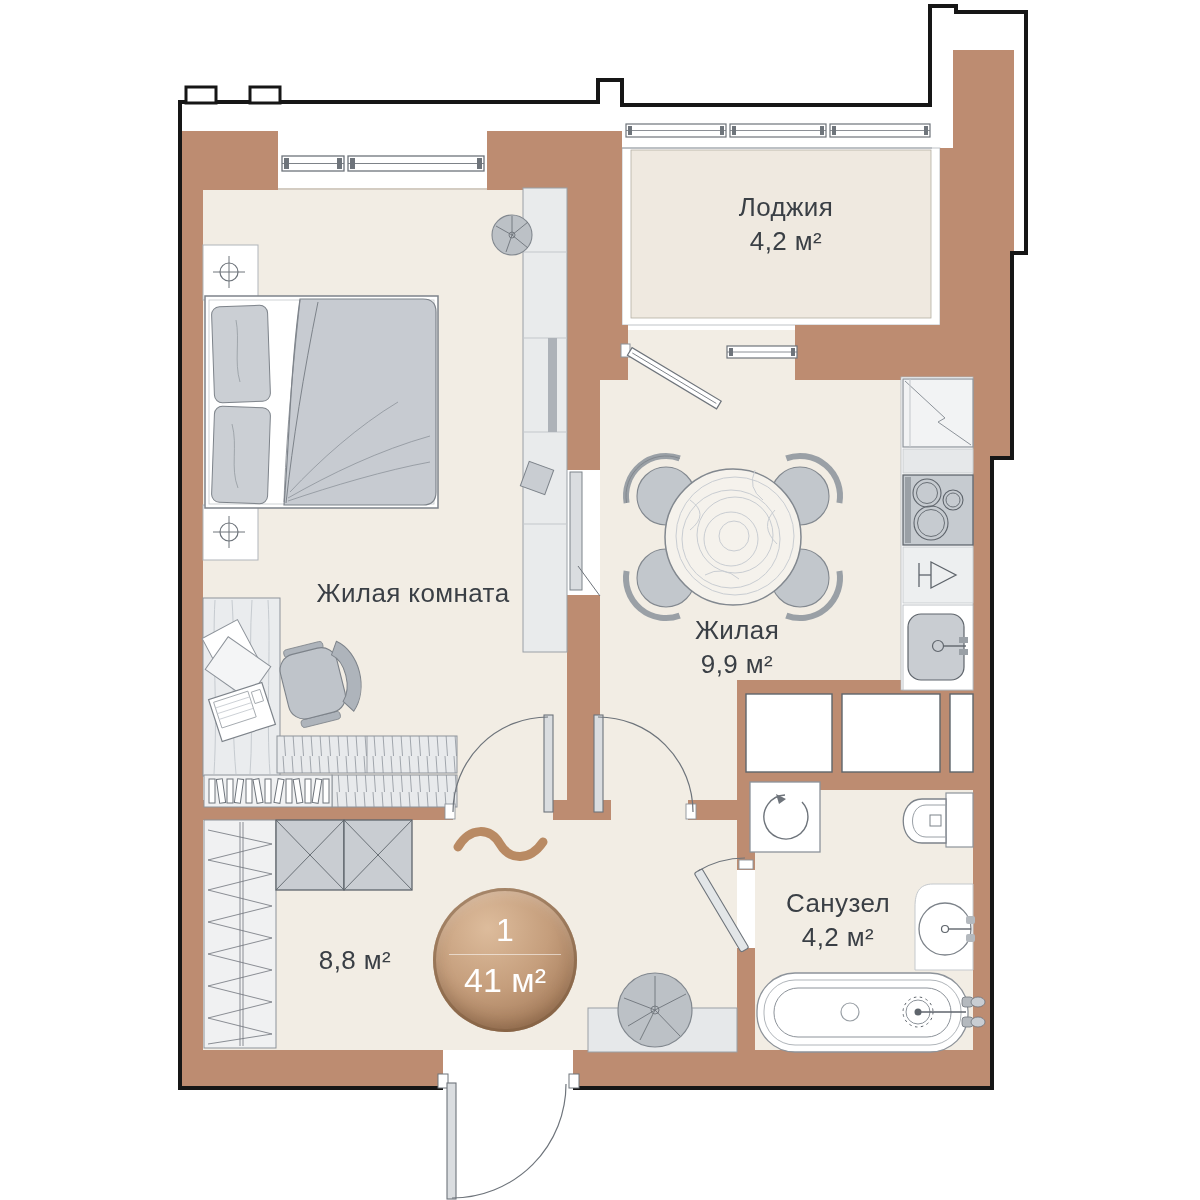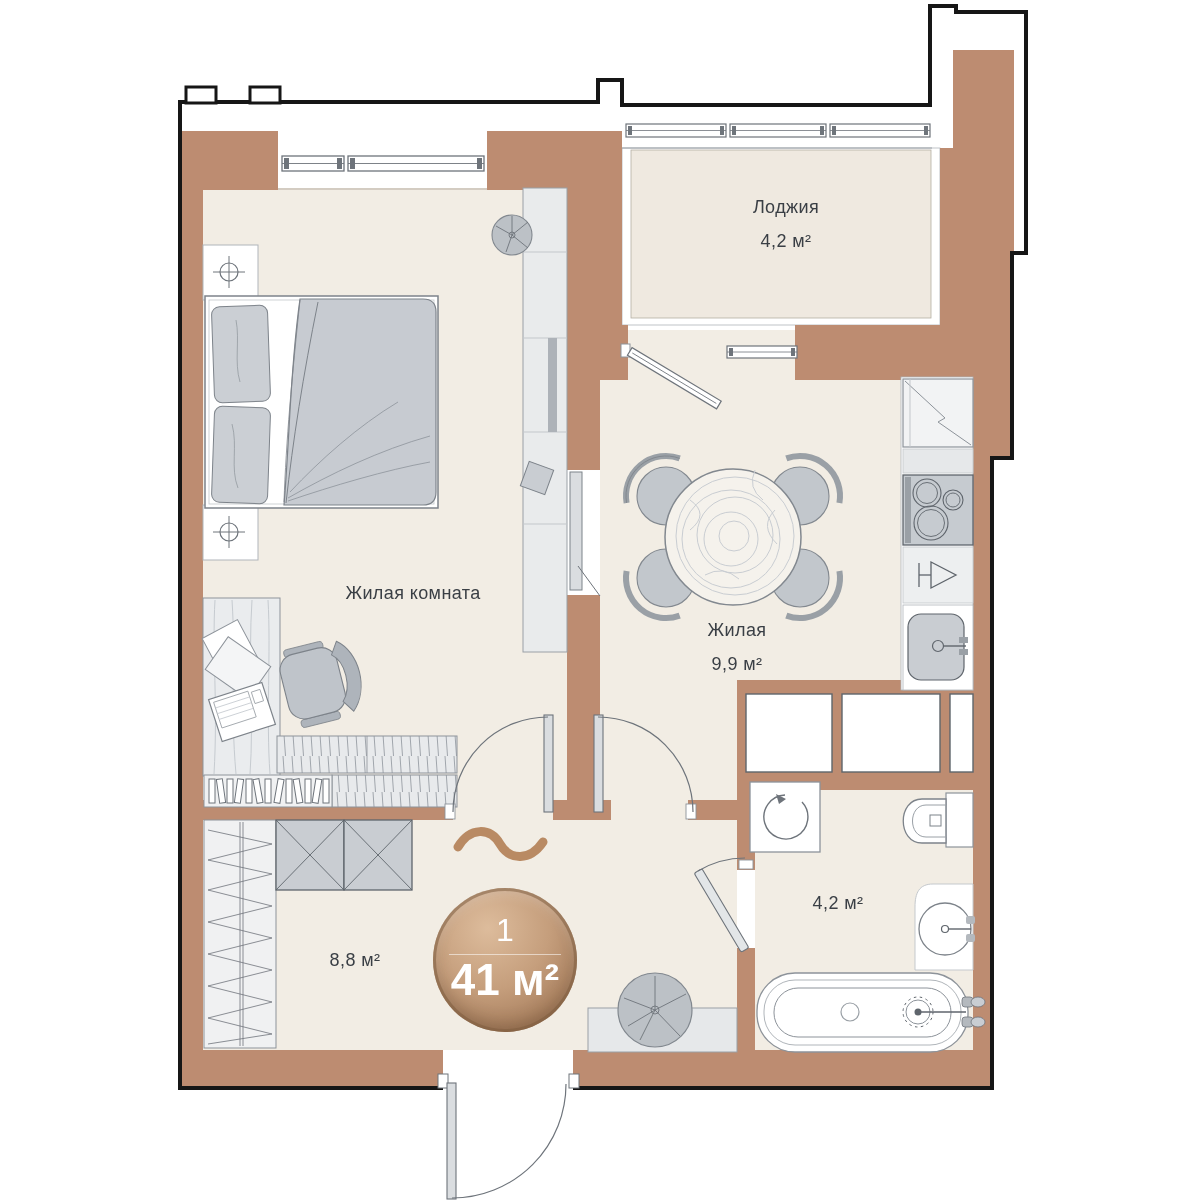--- a/index.html
+++ b/index.html
@@ -1,27 +1,27 @@
 <!DOCTYPE html>
 <html><head>
 <meta charset="utf-8">
 <style>
   html,body{margin:0;padding:0;background:#fff;}
   .stage{position:relative;width:1200px;height:1200px;background:#fff;overflow:hidden;
          font-family:"Liberation Sans",sans-serif;}
   .plan-svg{position:absolute;left:0;top:0;}
   .room-label{position:absolute;text-align:center;color:#3a3f45;
-    font-size:18px;font-weight:500;line-height:34px;letter-spacing:.4px;}
+    font-size:26px;font-weight:500;line-height:34px;letter-spacing:.4px;}
   .badge{position:absolute;left:433px;top:888px;width:144px;height:144px;border-radius:50%;
     background:radial-gradient(circle at 38% 28%, #ddbc9c 0%, #c59e7c 45%, #a37a59 82%, #96704f 100%);
     box-shadow:inset 0 0 0 3px rgba(128,92,62,.55), inset 0 -8px 16px rgba(60,35,15,.25), inset 0 6px 12px rgba(255,255,255,.25);
     color:#fff;text-align:center;}
   .badge .num{margin-top:24px;font-size:32px;font-weight:500;line-height:36px;}
   .badge .rule{width:112px;height:1px;margin:6px auto;background:rgba(255,255,255,.55);}
-  .badge .area{font-size:44px;font-weight:700;line-height:38px;}
+  .badge .area{font-size:34px;font-weight:400;line-height:38px;}
 </style>
 </head>
 <body>
 
 <div class="stage">
 
 <svg class="plan-svg" width="1200" height="1200" viewBox="0 0 1200 1200">
   <defs>
     <pattern id="hatch" width="9" height="36" patternUnits="userSpaceOnUse">
       <path d="M4,0 L6.5,36" stroke="#8d939a" stroke-width="0.8" fill="none"></path>
@@ -362,20 +362,21 @@
 </div>
 <div class="room-label" style="left:637px;top:613px;width:200px;">
   <div>Жилая</div>
   <div class="area">9,9 м²</div>
 </div>
 <div class="room-label" style="left:686px;top:190px;width:200px;">
   <div>Лоджия</div>
   <div class="area">4,2 м²</div>
 </div>
 <div class="room-label" style="left:738px;top:886px;width:200px;">
+  <div>Санузел</div>
   <div class="area">4,2 м²</div>
 </div>
 <div class="room-label" style="left:255px;top:943px;width:200px;">
   <div class="area">8,8 м²</div>
 </div>
 
 <div class="badge">
   <div class="num">1</div>
   <div class="rule"></div>
   <div class="area">41 м²</div>

